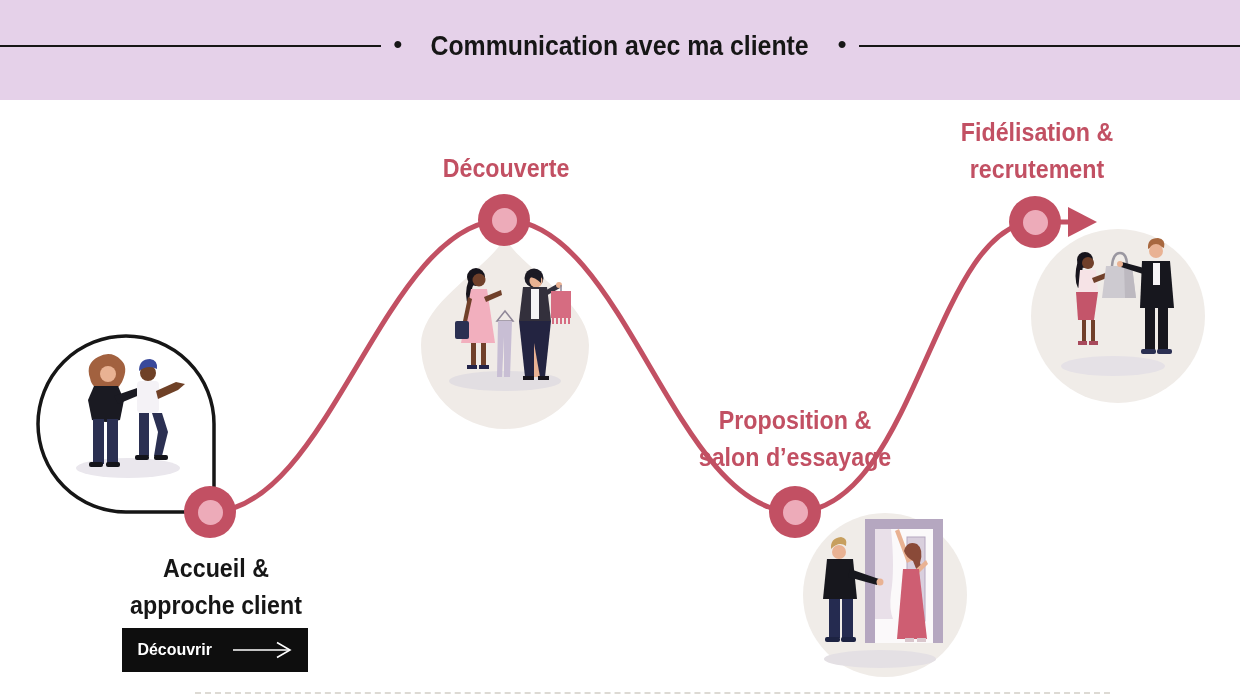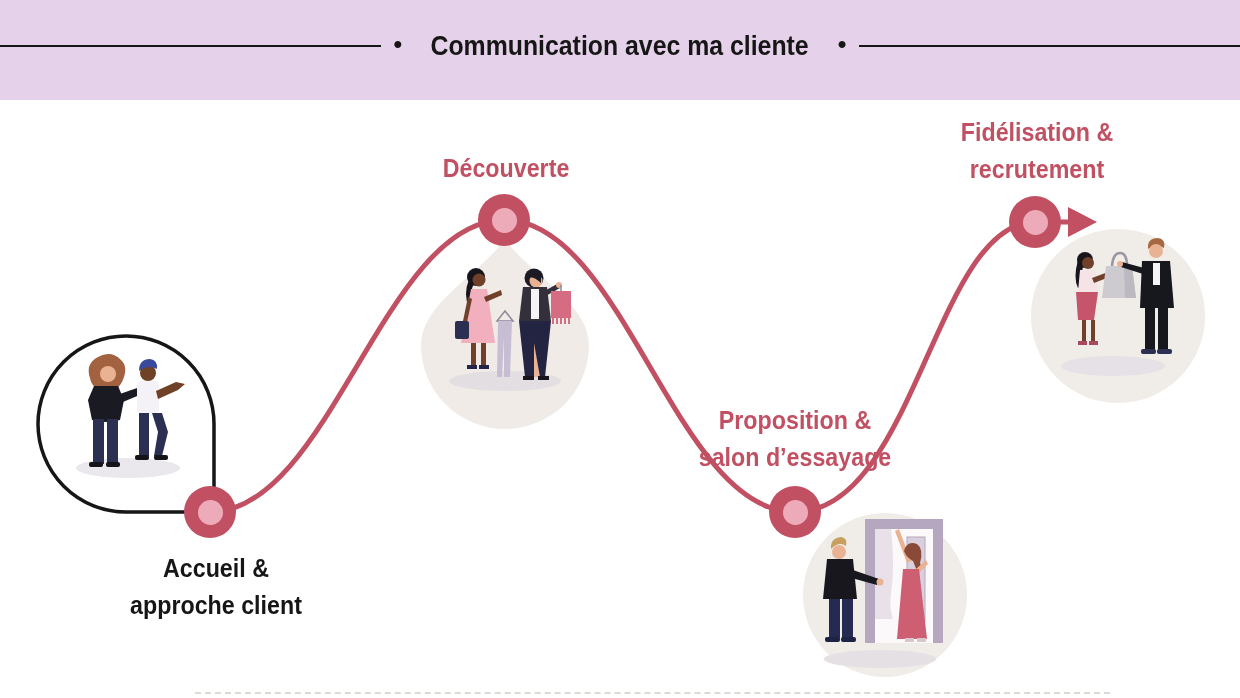--- a/index.html
+++ b/index.html
@@ -216,14 +216,21 @@
   </div>
   <div class="step-label" style="left:795px;top:402px;">
     <div>Proposition &amp;</div>
     <div>salon d’essayage</div>
   </div>
   <div class="step-label" style="left:1037px;top:114px;">
     <div>Fidélisation &amp;</div>
     <div>recrutement</div>
   </div>
 
+  <button class="cta">
+    <span class="cta-text">Découvrir</span>
+    <svg width="64" height="18" viewBox="0 0 64 18">
+      <line x1="2" y1="9" x2="58" y2="9" stroke="#ffffff" stroke-width="1.6"></line>
+      <polyline points="46,1.5 59,9 46,16.5" fill="none" stroke="#ffffff" stroke-width="1.6"></polyline>
+    </svg>
+  </button>
 
 </div>
 
 </body></html>

